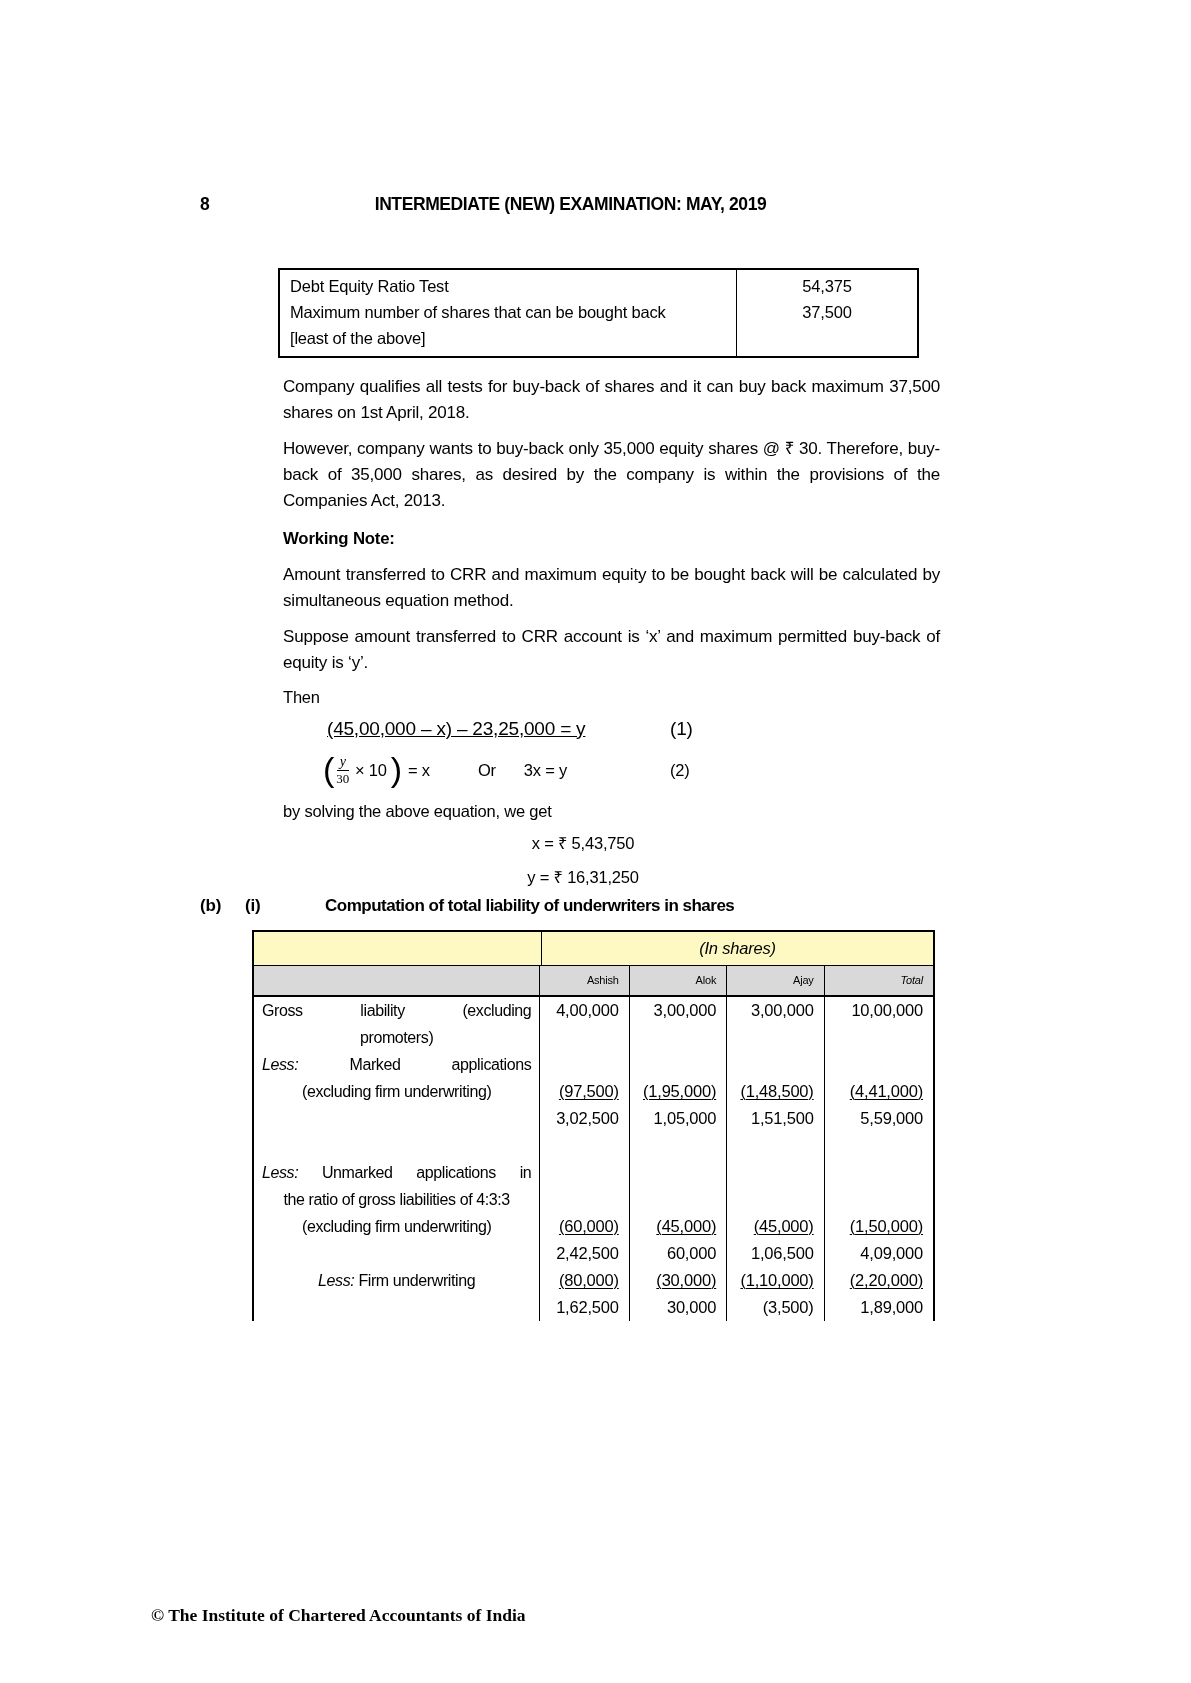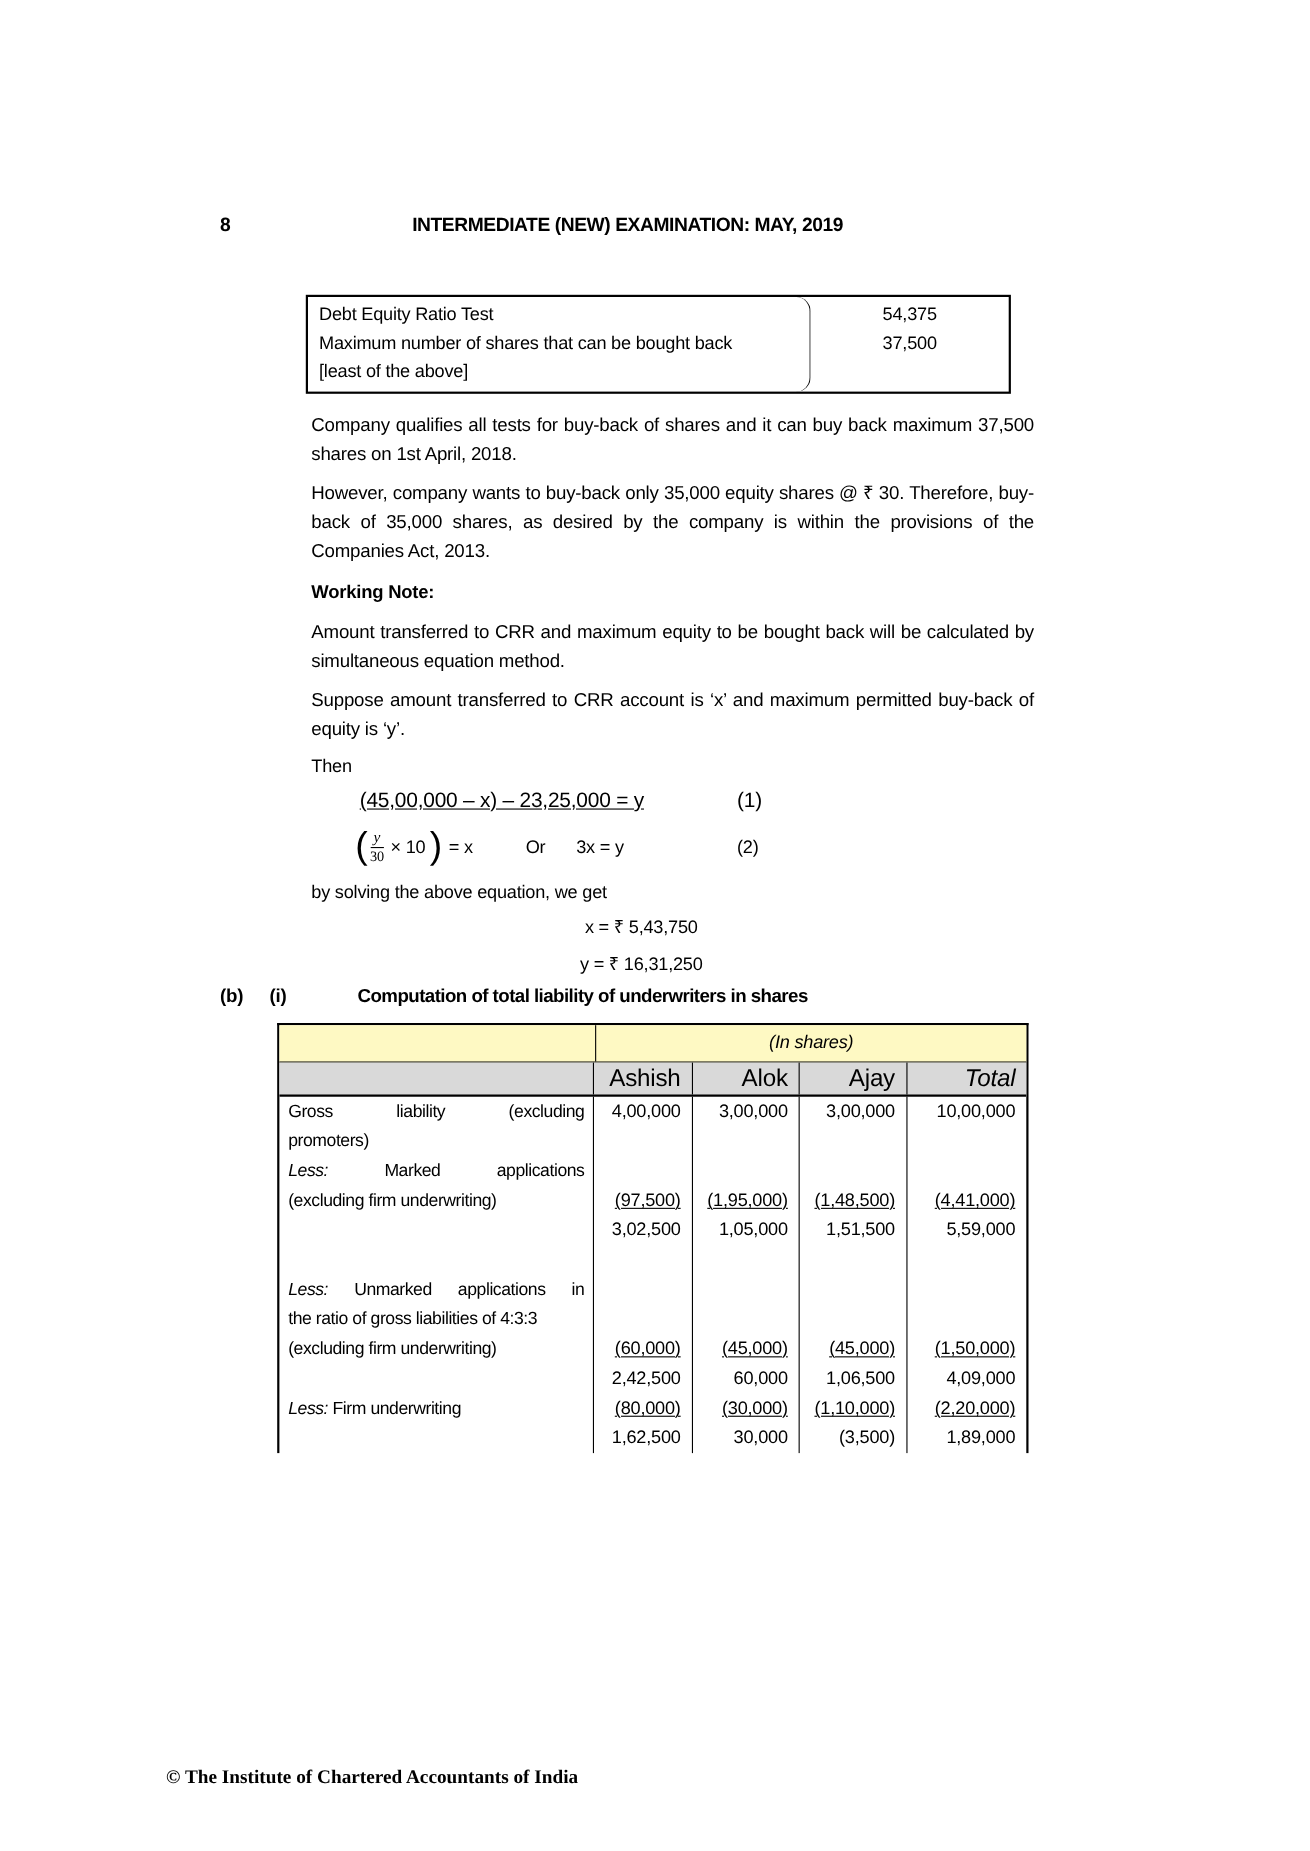--- a/index.html
+++ b/index.html
@@ -13,21 +13,21 @@
   .header-title{position:absolute;left:200px;right:250px;top:194px;text-align:center;
     font-size:17.5px;font-weight:bold;letter-spacing:-0.4px;}
   
   .content{position:absolute;left:278px;top:268px;width:662px;}
   .para{margin:10px 0 0 5px;width:657px;font-size:17px;line-height:26px;text-align:justify;}
   .p1{margin-top:16px;}
   .wn-heading{margin:12px 0 0 5px;font-size:16.8px;line-height:26px;font-weight:bold;}
   .then-line{margin:8px 0 0 5px;font-size:16.5px;line-height:26px;}
   
   .stable{width:637px;border:2px solid #000;display:flex;background:#fff;}
-  .st-left{width:457px;border-right:1.5px solid #000;padding:3px 24px 5px 10px;box-sizing:border-box;border-radius:13px;}
+  .st-left{width:457px;border-right:1.5px solid #000;padding:3px 24px 5px 10px;box-sizing:border-box;}
   .st-right{flex:1;padding:3px 0 5px 0;text-align:center;}
   .st-line{font-size:16.5px;line-height:26px;}
   
   .eq-row{position:relative;margin:6px 0 0 5px;font-size:19px;line-height:26px;height:26px;text-decoration:underline;}
   .eq1-expr{padding-left:44px;}
   .eq-no{position:absolute;left:387px;top:0;}
   .eq2-row{position:relative;margin:6px 0 0 5px;height:44px;display:flex;align-items:center;font-size:16.5px;}
   .eq2-row .lead{width:40px;}
   .bigp{font-size:34px;font-weight:400;line-height:1;position:relative;top:-1px;letter-spacing:0;}
   .frac{display:inline-flex;flex-direction:column;align-items:center;margin:0 2px;
@@ -49,30 +49,30 @@
   .part-heading .lb{width:45px;}
   .part-heading .li{width:80px;}
   .part-heading .pt{letter-spacing:-0.5px;}
   
   .ltable{position:absolute;left:252px;top:930px;width:683px;box-sizing:border-box;
     border:2px solid #000;border-bottom:none;background:#fff;}
   .hrow1{display:flex;height:33px;border-bottom:1.5px solid #000;background:#fef9c3;}
   .h1-label{width:288px;border-right:1.5px solid #000;box-sizing:border-box;}
   .h1-span{flex:1;text-align:center;font-style:italic;font-size:16.5px;line-height:33px;}
   .hrow2{display:flex;height:29px;border-bottom:2px solid #000;background:#d9d9d9;}
-  .h2cell{box-sizing:border-box;text-align:right;padding-right:10px;font-size:22px;line-height:28px;}
+  .h2cell{box-sizing:border-box;text-align:right;padding-right:10px;font-size:11px;line-height:28px;}
   .bodyrow{display:flex;}
   .bcol{box-sizing:border-box;}
   .cw0{width:288px;}
   .cw1{width:90px;}
   .cw2{width:98px;}
   .cw3{width:98px;}
   .cw4{width:109px;}
   .br{border-right:1.5px solid #000;}
-  .bline{height:27px;line-height:27px;font-size:16px;overflow:visible;white-space:nowrap;}
+  .bline{height:27px;line-height:27px;font-size:16px;overflow:visible;white-space:nowrap;text-align:center;}
   .bl-label{padding:0 8px;letter-spacing:-0.4px;}
   .bl-label.jl{display:block;text-align:justify;text-align-last:justify;}
   .bl-num{text-align:right;padding-right:10px;font-size:16.5px;}
   .it{font-style:italic;}
   .u{text-decoration:underline;text-decoration-thickness:1.4px;text-underline-offset:2px;}
   .total-it{font-style:italic;}
   
   .footer{position:absolute;left:135px;top:1605px;font-family:"Liberation Serif", serif;
     font-weight:bold;font-size:17.5px;letter-spacing:0;margin-left:16px;}
 </style>

